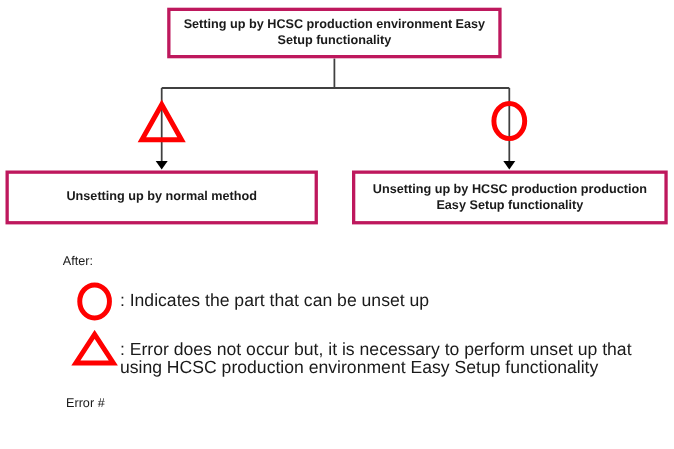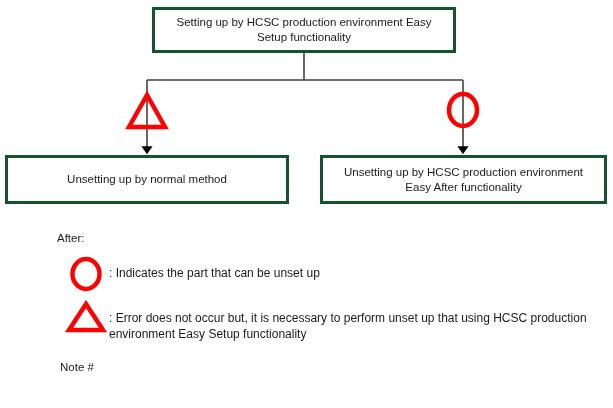--- a/index.html
+++ b/index.html
@@ -20,30 +20,31 @@
     left: 0;
     top: 0;
     width: 613px;
     height: 408px;
   }
 
   
   .proc-box {
     position: absolute;
     box-sizing: border-box;
-    border: 3px solid #14532d;
+    border: 3px solid #be185d;
     background: #ffffff;
     display: flex;
     align-items: center;
     justify-content: center;
     text-align: center;
     font-size: 11.5px;
     line-height: 15px;
     color: #1a1a1a;
     padding: 2px 10px;
+    font-weight: bold;
   }
   #box-top     { left: 152px; top: 7px;   width: 304px; height: 46px; }
   #box-left    { left: 5px;   top: 155px; width: 284px; height: 49px; }
   #box-right   { left: 320px; top: 155px; width: 287px; height: 49px; }
 
   
   #connectors {
     position: absolute;
     left: 0; top: 0;
     width: 613px; height: 408px;
@@ -54,21 +55,21 @@
   .legend-title {
     position: absolute;
     left: 57px;
     top: 231px;
     font-size: 11.5px;
     line-height: 15px;
     color: #1a1a1a;
   }
   .legend-text {
     position: absolute;
-    font-size: 12px;
+    font-size: 16px;
     line-height: 15.5px;
     color: #1a1a1a;
   }
   #legend-text-circle   { left: 109px; top: 266px; width: 330px; }
   #legend-text-triangle { left: 109px; top: 311px; width: 480px; }
 
   .legend-mark {
     position: absolute;
   }
   #legend-mark-circle   { left: 68px; top: 256px; width: 36px; height: 36px; }
@@ -113,32 +114,32 @@
 
   <div class="proc-box" id="box-top">
     <span>Setting up by HCSC production environment Easy Setup functionality</span>
   </div>
 
   <div class="proc-box" id="box-left">
     <span>Unsetting up by normal method</span>
   </div>
 
   <div class="proc-box" id="box-right">
-    <span>Unsetting up by HCSC production environment Easy After functionality</span>
+    <span>Unsetting up by HCSC production production Easy Setup functionality</span>
   </div>
 
   <div class="legend-title">After:</div>
 
   <svg class="legend-mark" id="legend-mark-circle" viewBox="0 0 36 36">
     <ellipse cx="18" cy="18" rx="13.5" ry="15" fill="none" stroke="#ff0000" stroke-width="4.5"></ellipse>
   </svg>
   <div class="legend-text" id="legend-text-circle">: Indicates the part that can be unset up</div>
 
   <svg class="legend-mark" id="legend-mark-triangle" viewBox="0 0 44 34">
     <path d="M22,4 L39,30 L5,30 Z" fill="none" stroke="#ff0000" stroke-width="4.5" stroke-linejoin="miter"></path>
   </svg>
   <div class="legend-text" id="legend-text-triangle">: Error does not occur  but, it is necessary to perform unset up that using HCSC production environment Easy Setup functionality</div>
 
   <div class="note-block">
-    <div>Note #</div>
+    <div>Error #</div>
   </div>
 
 </div>
 
 </body></html>

